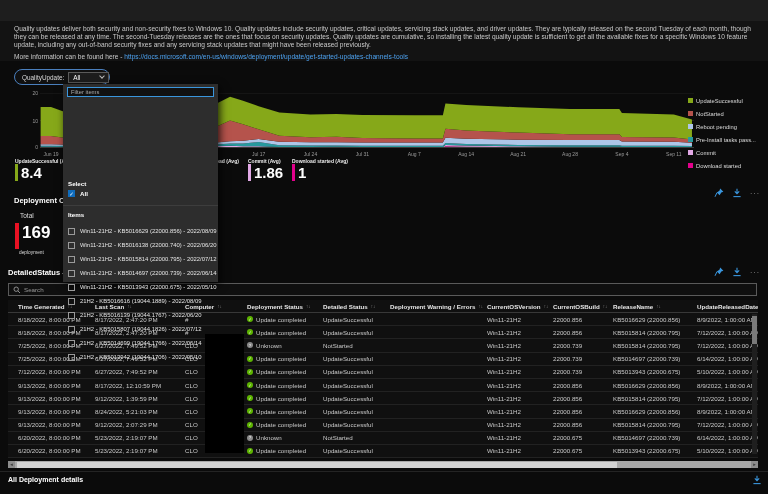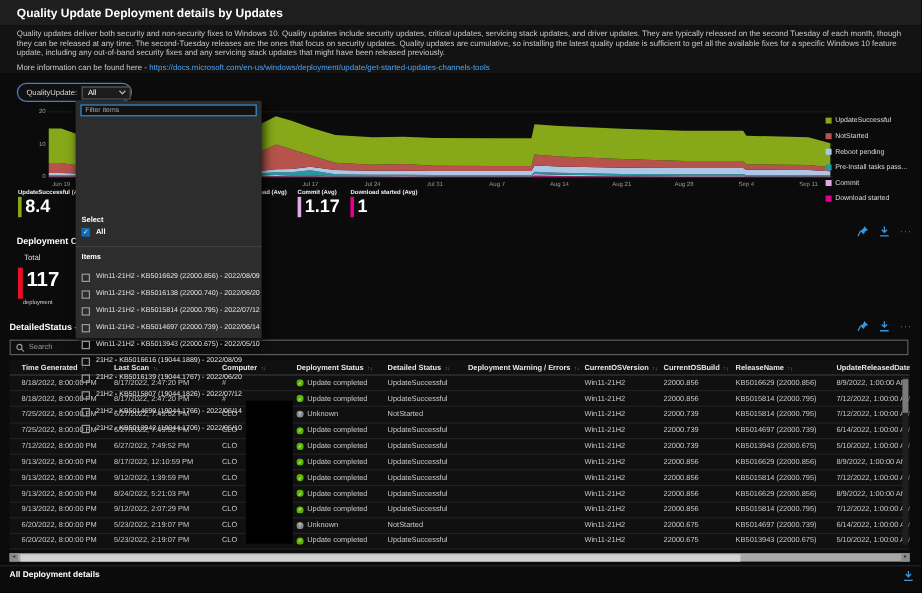--- a/index.html
+++ b/index.html
@@ -90,21 +90,20 @@
   #dd-items { position:absolute; left:5px; top:140px; }
   .dd-item { display:flex; align-items:center; height:14px; }
   .dd-item .dd-label { font-size:5.9px; color:#e3e3e3; white-space:nowrap; }
 </style>
 </head>
 <body>
 
 <div id="screen">
 
   <div id="title-band"></div>
-  <div id="page-title">Quality Update Deployment details by Updates</div>
   <div id="desc-band"></div>
   <div id="page-desc">Quality updates deliver both security and non-security fixes to Windows 10. Quality updates include security updates, critical updates, servicing stack updates, and driver updates. They are typically released on the second Tuesday of each month, though they can be released at any time. The second-Tuesday releases are the ones that focus on security updates. Quality updates are cumulative, so installing the latest quality update is sufficient to get all the available fixes for a specific Windows 10 feature update, including any out-of-band security fixes and any servicing stack updates that might have been released previously.</div>
   <div id="more-info"><span>More information can be found here - </span><a href="#">https://docs.microsoft.com/en-us/windows/deployment/update/get-started-updates-channels-tools</a></div>
 
   <div id="filter-pill">
     <span class="flabel">QualityUpdate:</span>
     <span id="filter-select">
       <span class="fval">All</span>
       <span class="chev"></span>
     </span>
@@ -175,21 +174,21 @@
         <div class="t-value">8.4</div>
       </div>
   </div>
   <div class="tile" style="left:201px;">
     <div class="t-label">Download (Avg)</div>
   </div>
   <div class="tile" style="left:248px;">
     <div class="t-label">Commit (Avg)</div>
     <div class="t-inner">
         <div class="t-bar" style="background:#e2a9e6; height:17px;"></div>
-        <div class="t-value">1.17</div>
+        <div class="t-value">1.86</div>
       </div>
   </div>
   <div class="tile" style="left:292px;">
     <div class="t-label">Download started (Avg)</div>
     <div class="t-inner">
         <div class="t-bar" style="background:#e3008c; height:17px;"></div>
         <div class="t-value">1</div>
       </div>
   </div>
 
@@ -202,21 +201,21 @@
         <path d="M5 .8v4.6M2.8 3.4 5 5.6 7.2 3.4" stroke="#3a96dd" stroke-width="1.1" fill="none"></path>
         <path d="M1.4 8.6h7.2" stroke="#3a96dd" stroke-width="1.1"></path>
       </svg>
     <span class="dots">···</span>
   </div>
 
   <div id="ov-heading">Deployment Overview</div>
   <div id="ov-total-label">Total</div>
   <div id="ov-tile">
     <div id="ov-bar" style="background:#e81123;"></div>
-    <div id="ov-value">117</div>
+    <div id="ov-value">169</div>
   </div>
   <div id="ov-unit">deployment</div>
 
   <div id="ds-heading">DetailedStatus - 1</div>
   <div class="icon-group" style="right:8px; top:267px;">
     <svg width="10" height="10" viewBox="0 0 10 10">
         <path d="M6.2.6 9.4 3.8 7.3 4.6 5.6 7.2 2.8 4.4 5.4 2.7Z" fill="#3a96dd"></path>
         <path d="M3 4.6 1 8.8" stroke="#3a96dd" stroke-width="1" fill="none"></path>
       </svg>
     <svg width="10" height="10" viewBox="0 0 10 10">

